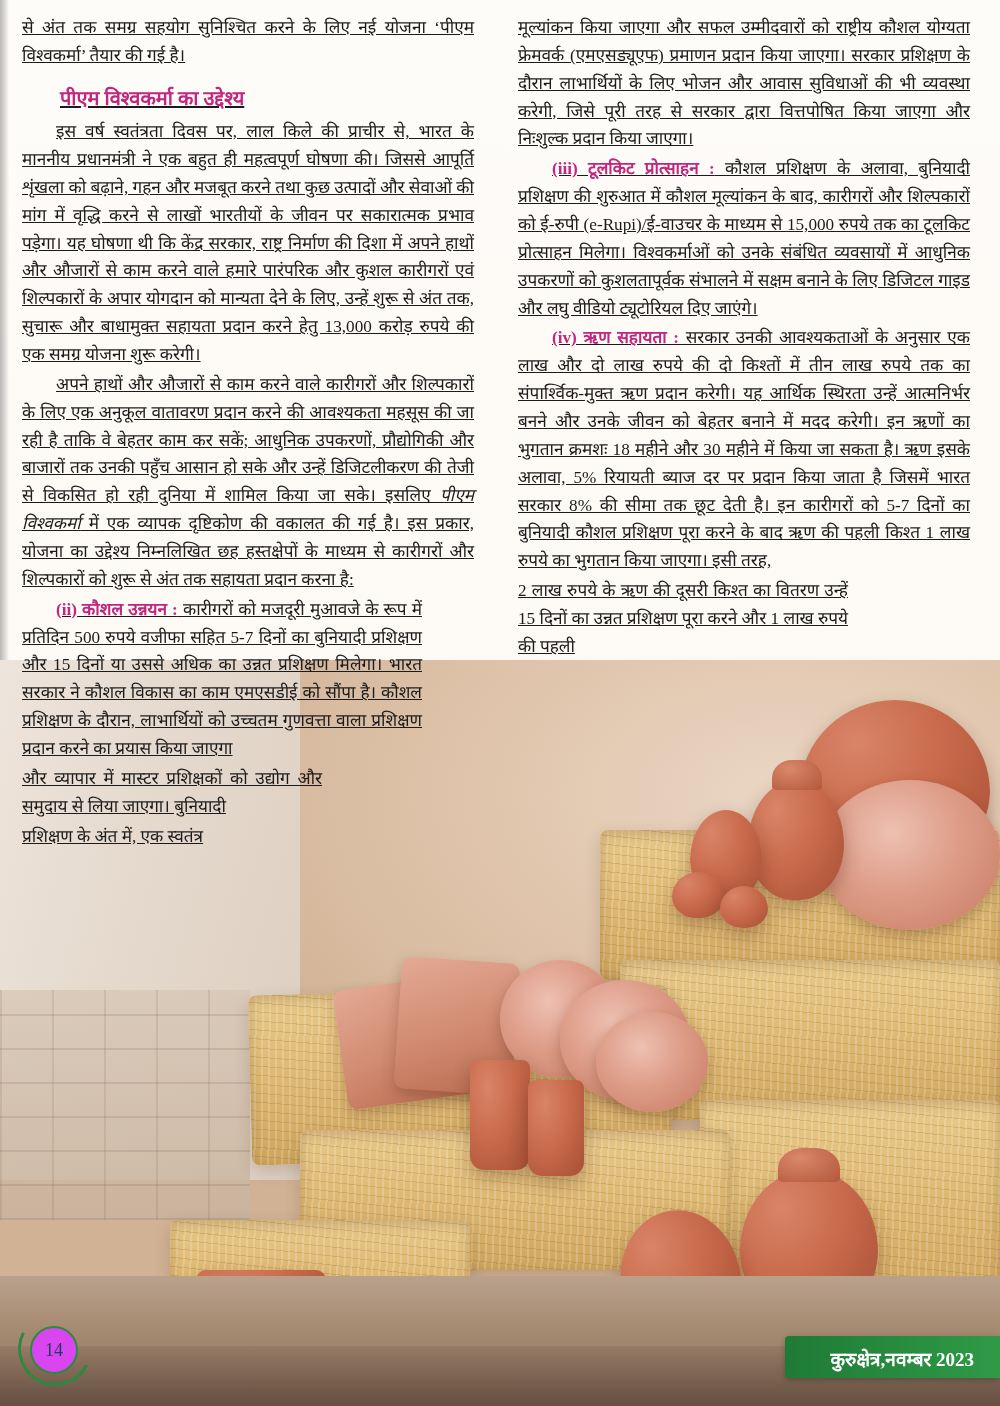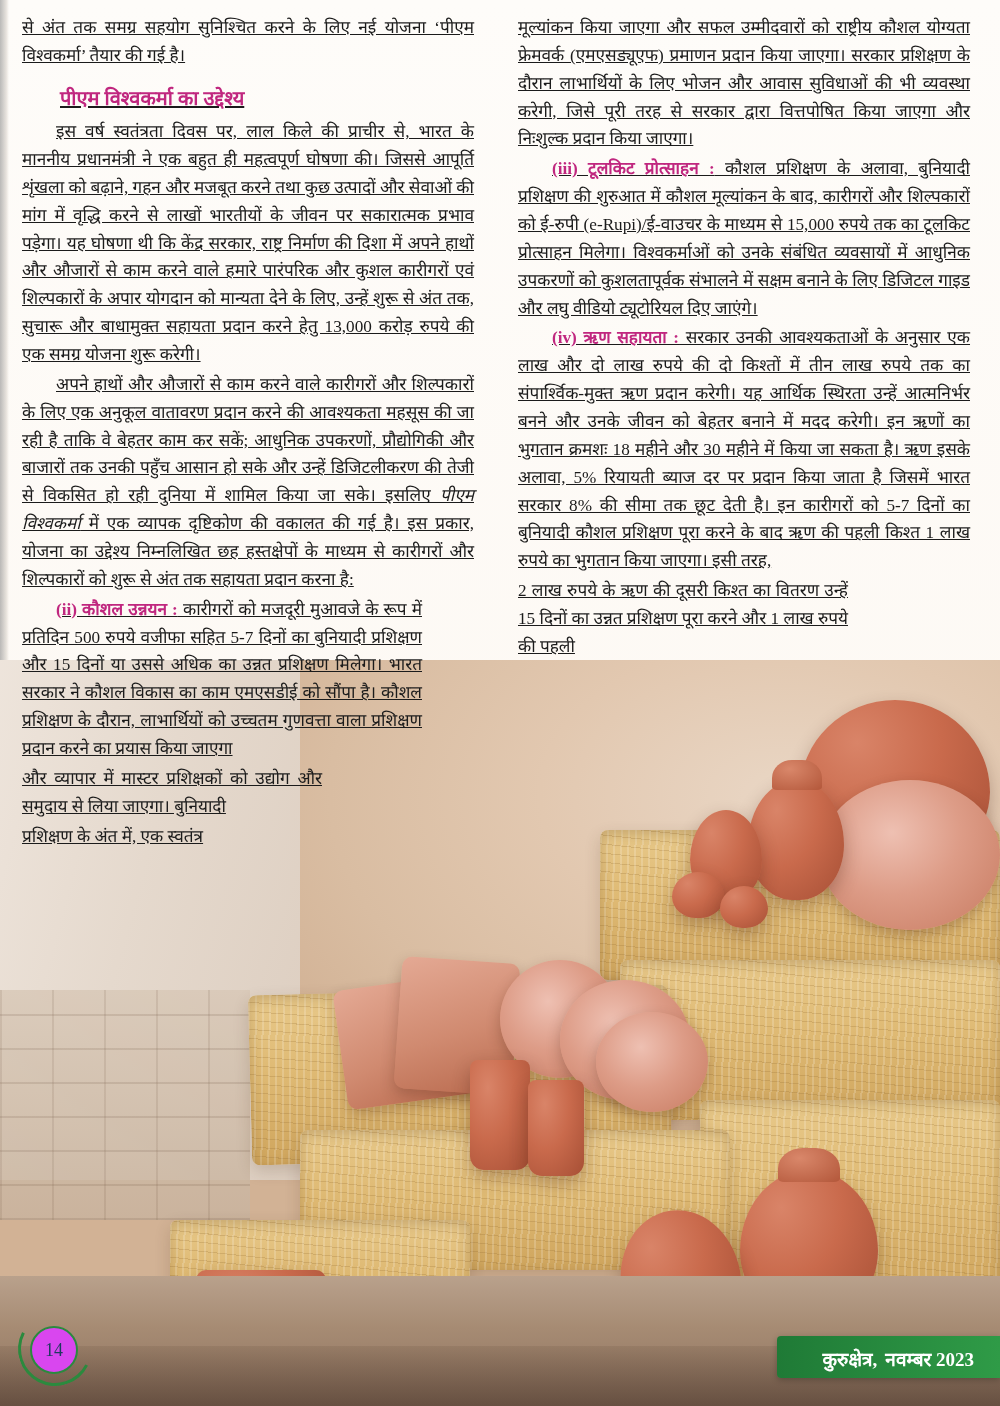--- a/index.html
+++ b/index.html
@@ -182,21 +182,21 @@
     background: linear-gradient(to right, #1f7a36, #2f9b47);
     color: #fff;
     font-weight: bold;
     font-size: 19px;
     display: flex;
     align-items: flex-end;
     border-top-left-radius: 4px;
     border-bottom-left-radius: 4px;
     box-shadow: 0 2px 6px rgba(0,0,0,.25);
   }
-  .footer-ribbon .issue { margin-left: 8px; }
+  .footer-ribbon .issue { margin-left: 0; }
 
   
   .edge {
     position: absolute;
     left: 0; top: 0; width: 9px; height: 1406px;
     background: linear-gradient(to right, #8d8d8d, #d9d3cc 70%, rgba(255,255,255,0));
     opacity: .6;
   }
 </style>
 </head>

